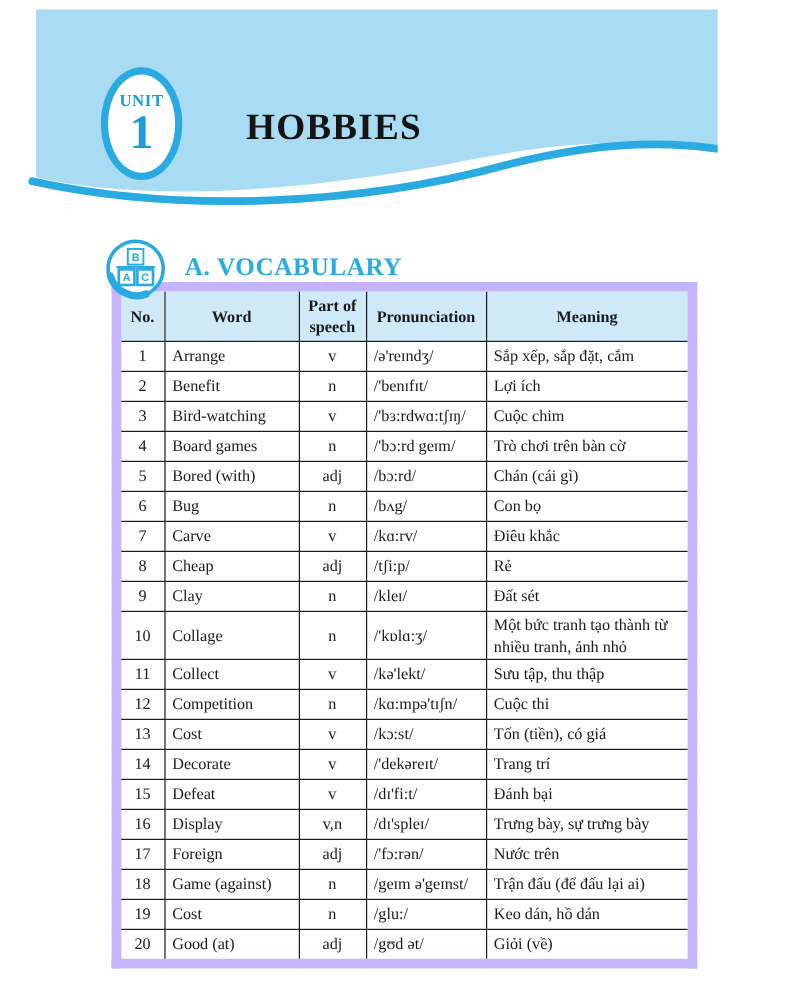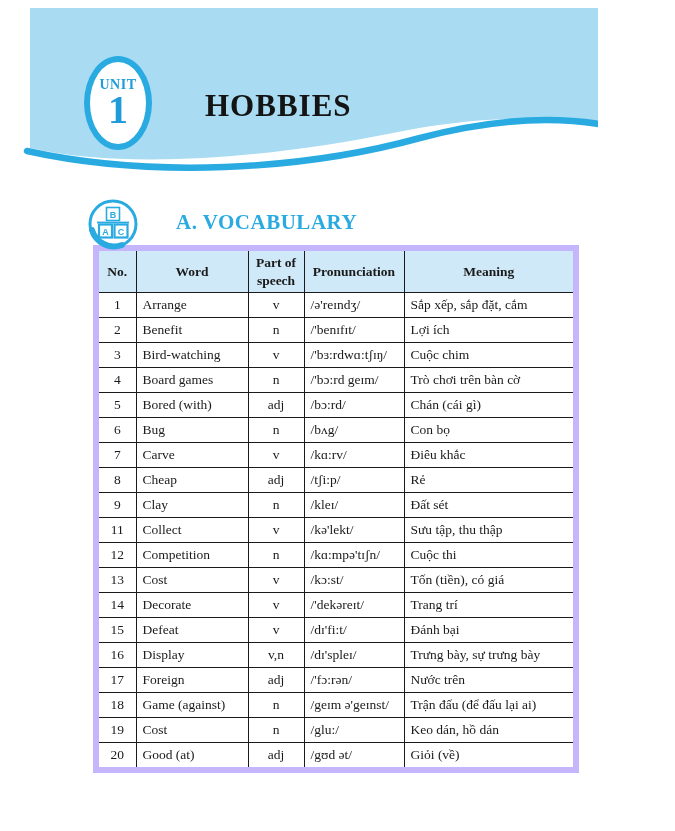--- a/index.html
+++ b/index.html
@@ -11,26 +11,26 @@
   .unit-badge{position:absolute;left:84px;top:56px;width:56px;height:82px;background:#ffffff;
               border:6px solid #29abe2;border-radius:50%;display:flex;flex-direction:column;
               align-items:center;justify-content:center;z-index:3;}
   .unit-word{font-size:14px;font-weight:bold;color:#1e9cd9;letter-spacing:.5px;line-height:1;}
   .unit-num{font-size:40px;font-weight:bold;color:#1e9cd9;line-height:.9;}
   .page-title{position:absolute;left:205px;top:88px;font-size:31px;font-weight:bold;
               color:#141414;letter-spacing:1px;z-index:3;text-align:center;}
 
   
   .section-head{position:absolute;left:86px;top:198px;display:flex;align-items:center;gap:14px;z-index:2;}
-  .section-title{font-size:21px;font-weight:bold;color:#29abe2;letter-spacing:.5px;padding-bottom:4px;margin-left:22px;}
+  .section-title{font-size:21px;font-weight:bold;color:#29abe2;letter-spacing:.5px;padding-bottom:4px;}
   .blocks-letter{font:bold 9px "Liberation Sans",sans-serif;fill:#29abe2;}
 
   
-  table.vocab{position:absolute;left:93px;top:245px;border-collapse:collapse;table-layout:fixed;
-              width:486px;border:6px solid #c4b5fd;}
+  table.vocab{position:absolute;left:93px;top:235px;border-collapse:collapse;table-layout:fixed;
+              width:486px;border:8px solid #c4b5fd;}
   .vocab th,.vocab td{border:1px solid #1a1a1a;font-size:13.5px;line-height:1.3;
               overflow:hidden;}
   .vocab th{background:#cfe9f8;font-weight:bold;text-align:center;padding:3px 2px;}
   .vocab td{padding:2px 6px;height:20px;text-align:left;}
   .vocab td.center{text-align:center;padding:2px 2px;}
   .col-no{width:40px;}.col-word{width:112px;}.col-pos{width:56px;}
   .col-pron{width:100px;}.col-meaning{width:172px;}
 </style>
 </head>
 <body>
@@ -139,20 +139,27 @@
           <td>Rẻ</td>
         </tr>
         <tr>
           <td class="center">9</td>
           <td>Clay</td>
           <td class="center">n</td>
           <td>/kleɪ/</td>
           <td>Đất sét</td>
         </tr>
         <tr>
+          <td class="center">10</td>
+          <td>Collage</td>
+          <td class="center">n</td>
+          <td>/'kɒlɑ:ʒ/</td>
+          <td>Một bức tranh tạo thành từ nhiều tranh, ảnh nhỏ</td>
+        </tr>
+        <tr>
           <td class="center">11</td>
           <td>Collect</td>
           <td class="center">v</td>
           <td>/kə'lekt/</td>
           <td>Sưu tập, thu thập</td>
         </tr>
         <tr>
           <td class="center">12</td>
           <td>Competition</td>
           <td class="center">n</td>

